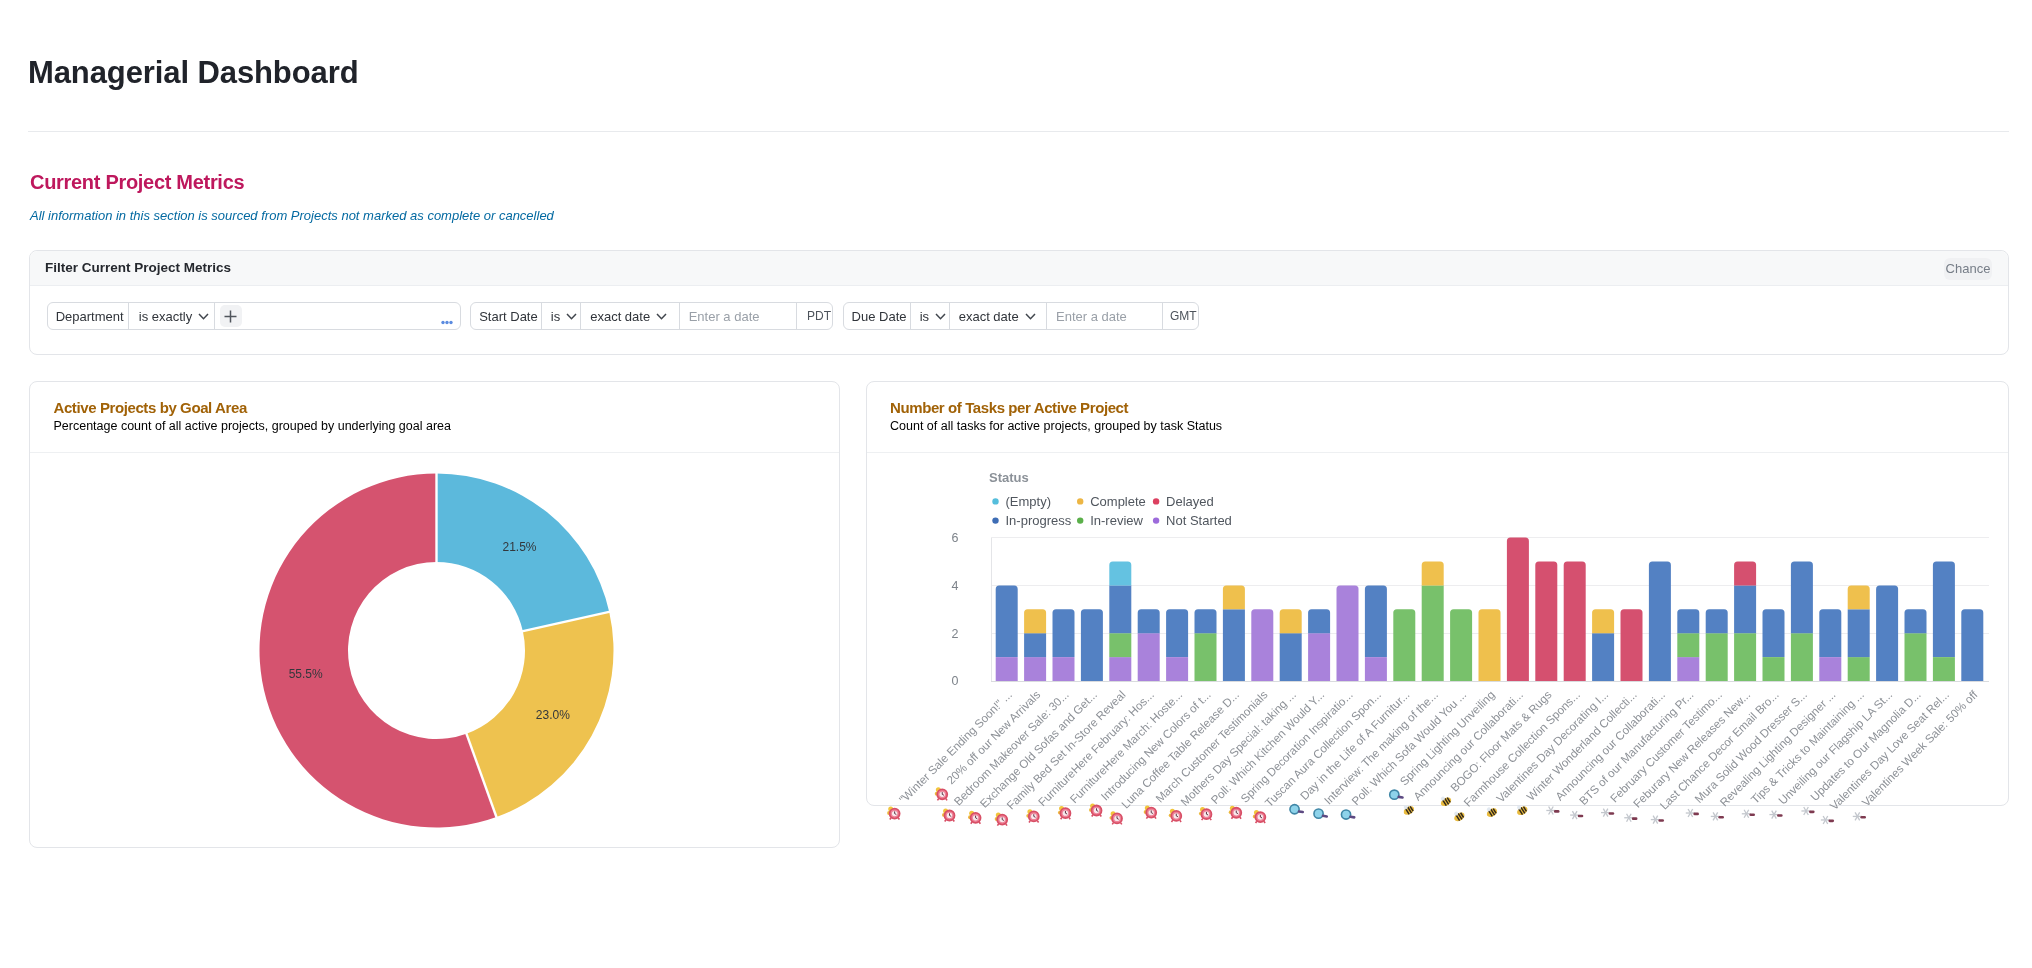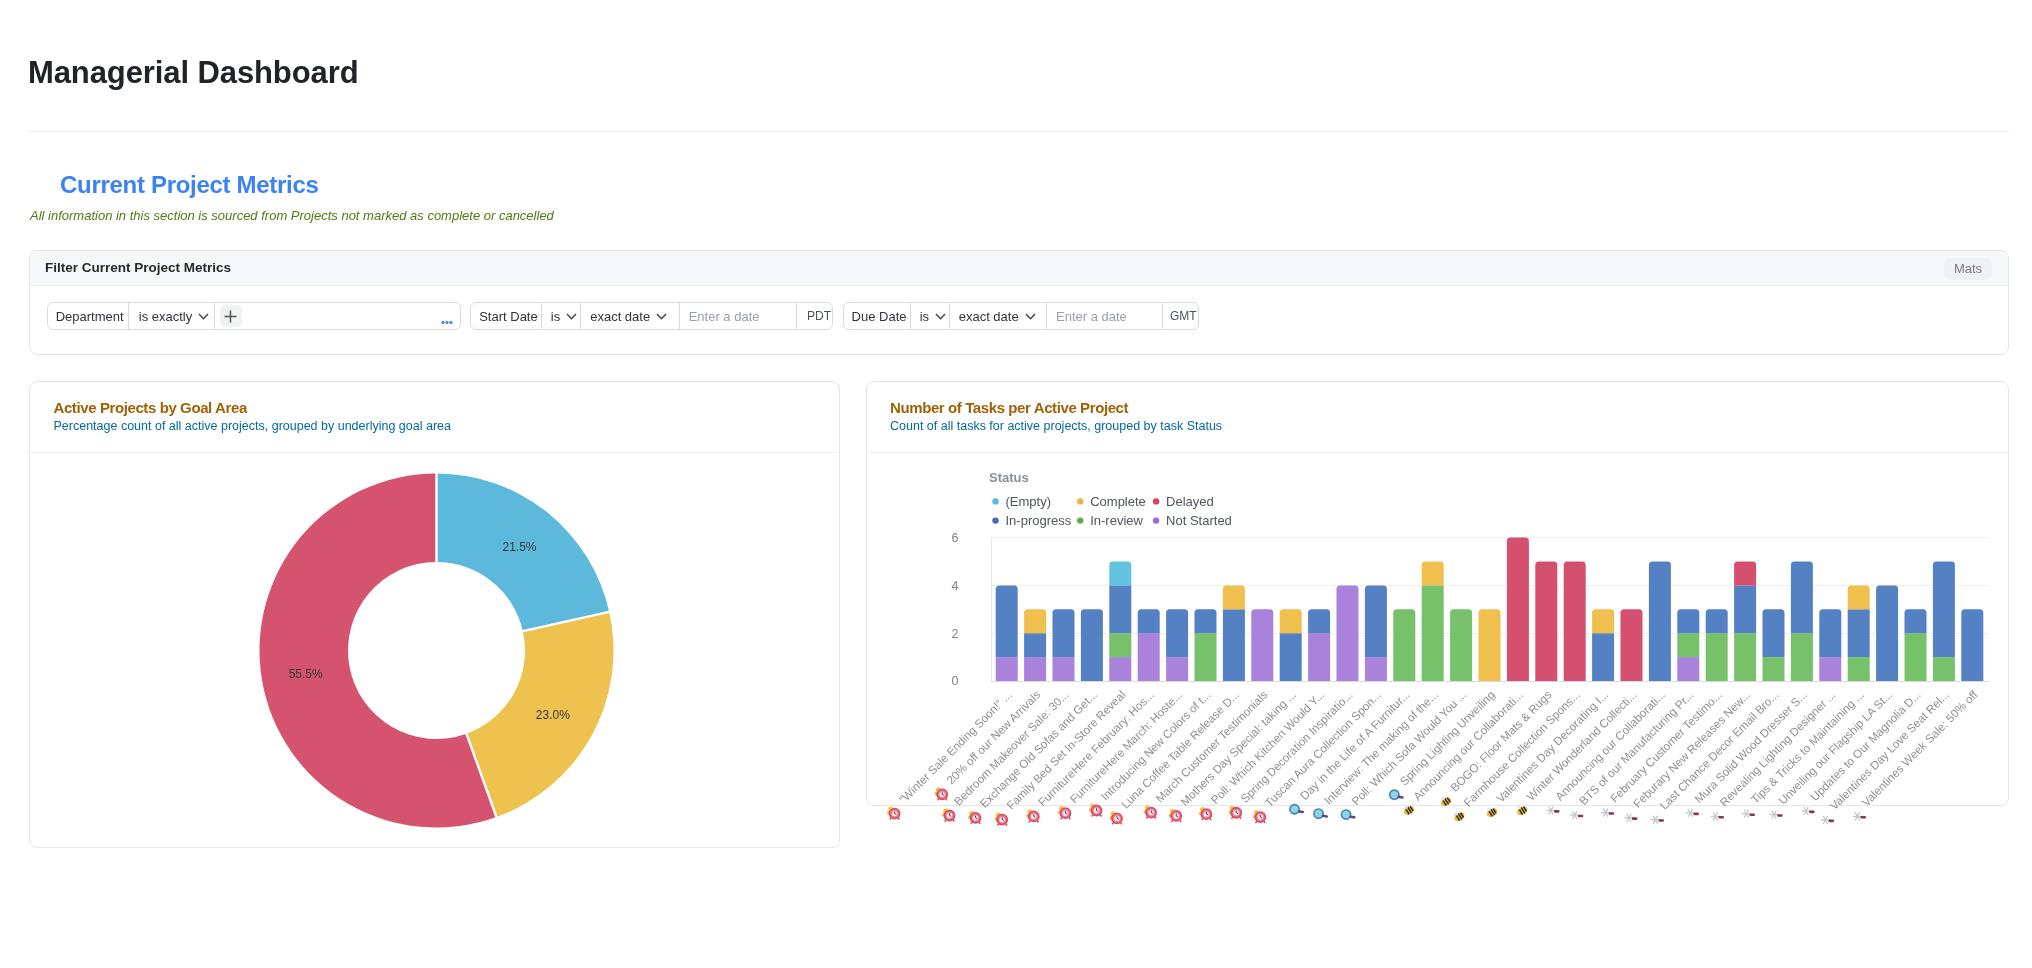--- a/index.html
+++ b/index.html
@@ -1,46 +1,46 @@
 <!DOCTYPE html>
 <html><head><meta charset="utf-8"><style>
 * { margin:0; padding:0; box-sizing:border-box; }
 html,body { width:2032px; height:968px; background:#ffffff; font-family:"Liberation Sans",sans-serif; position:relative; }
 .abs { position:absolute; }
 h1 { position:absolute; left:28px; top:55px; font-size:31px; color:#20232a; letter-spacing:-0.1px; }
 .divider { position:absolute; left:28px; top:131px; width:1981px; height:1px; background:#e8eaed; }
-h2 { position:absolute; left:30px; top:170.5px; font-size:24px; color:#3b82f6; letter-spacing:-0.3px;margin-left:30px; }
-.note { position:absolute; left:30px; top:208px; font-size:13px; font-style:italic; color:#4d7c0f; }
+h2 { position:absolute; left:30px; top:170.5px; font-size:20px; color:#be185d; letter-spacing:-0.3px; }
+.note { position:absolute; left:30px; top:208px; font-size:13px; font-style:italic; color:#0369a1; }
 .panel { position:absolute; left:29px; top:250px; width:1980px; height:105px; border:1px solid #e3e5e9; border-radius:8px; background:#fff; }
 .phead { position:absolute; left:0; top:0; right:0; height:35px; background:#f7f8f9; border-bottom:1px solid #eceef1; border-radius:8px 8px 0 0; }
 .phead b { position:absolute; left:15px; top:9px; font-size:13.5px; color:#25282e; }
 .reset { position:absolute; right:16px; top:7px; width:48px; height:22px; background:#f0f1f3; border-radius:6px; font-size:13px; color:#767d87; text-align:center; line-height:22px; }
 .fgrp { position:absolute; top:302px; height:28px; border:1px solid #d8dbe0; border-radius:6px; }
 .fcell { position:absolute; top:302px; height:28px; border-right:1px solid #d8dbe0; display:flex; align-items:center; padding:0 9px; font-size:13px; color:#30343a; white-space:nowrap; }
 .fcell.last { border-right:none; justify-content:flex-end; padding:8px 2px; }
 .fcell .ph { color:#9aa0a8; }
 .fcell .tz { color:#4d535b; font-size:12px; }
 .plusbtn { width:22.5px; height:22.5px; background:#f1f2f4; border-radius:5px; display:flex; align-items:center; justify-content:center; margin-left:-4px; }
 .dots { position:absolute; right:8px; top:11px; }
 .card { position:absolute; top:381px; border:1px solid #e3e5e9; border-radius:8px; background:#fff; }
 .card .hd { position:absolute; left:23.5px; top:17px; }
 .card .hd .t { font-size:15px; font-weight:bold; color:#a16207; letter-spacing:-0.4px; }
-.card .hd .s { font-size:12.5px; color:#0369a1; margin-top:3px; }
+.card .hd .s { font-size:12.5px; color:#000000; margin-top:3px; }
 .card .sep { position:absolute; left:0; right:0; top:70px; height:1px; background:#eef0f2; }
 svg text { font-family:"Liberation Sans",sans-serif; }
 </style></head>
 <body>
 <h1>Managerial Dashboard</h1>
 <div class="divider"></div>
 <h2>Current Project Metrics</h2>
 <div class="note">All information in this section is sourced from Projects not marked as complete or cancelled</div>
 <div class="panel">
   <div class="phead">
       <b>Filter Current Project Metrics</b>
-      <div class="reset">Mats</div>
+      <div class="reset">Chance</div>
     </div>
 </div>
 <div class="fgrp" style="left:46.7px;width:414px;"></div>
 <div class="fcell " style="left:46.7px;width:82px;">
     <span>Department</span>
   </div>
 <div class="fcell " style="left:129.8px;width:84.89999999999998px;">
     <span>is exactly</span>
     <svg width="11" height="7" viewBox="0 0 11 7" style="margin-left:6px;flex:none">
       <path d="M1,1 L5.5,5.7 L10,1" fill="none" stroke="#41464d" stroke-width="1.5"></path>

